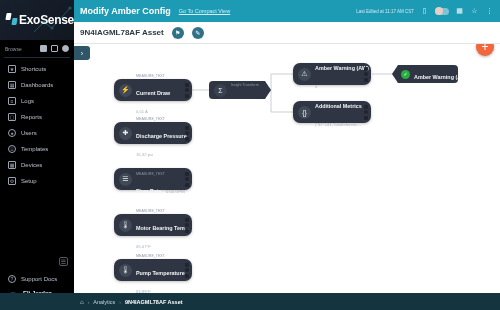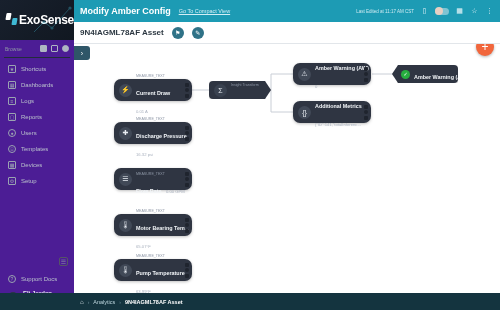--- a/index.html
+++ b/index.html
@@ -8,21 +8,21 @@
     font-family: "Liberation Sans", sans-serif;
     overflow: hidden;
     background: #ffffff;
   }
   #app { position: relative; width: 500px; height: 310px; }
 
   
   .sidebar {
     position: absolute; left: 0; top: 0;
     width: 74px; height: 310px;
-    background: #4c1d95;
+    background: #000000;
     color: #c7ccd6;
     display: flex; flex-direction: column;
   }
   .logo-wrap {
     height: 40px; display: flex; align-items: center;
     padding-left: 6px; position: relative;
     background: linear-gradient(135deg,#18202d 0%,#111821 100%);
     overflow: hidden;
   }
   .logo-mark { width: 13px; height: 15px; position: relative; margin-right: 3px; }

